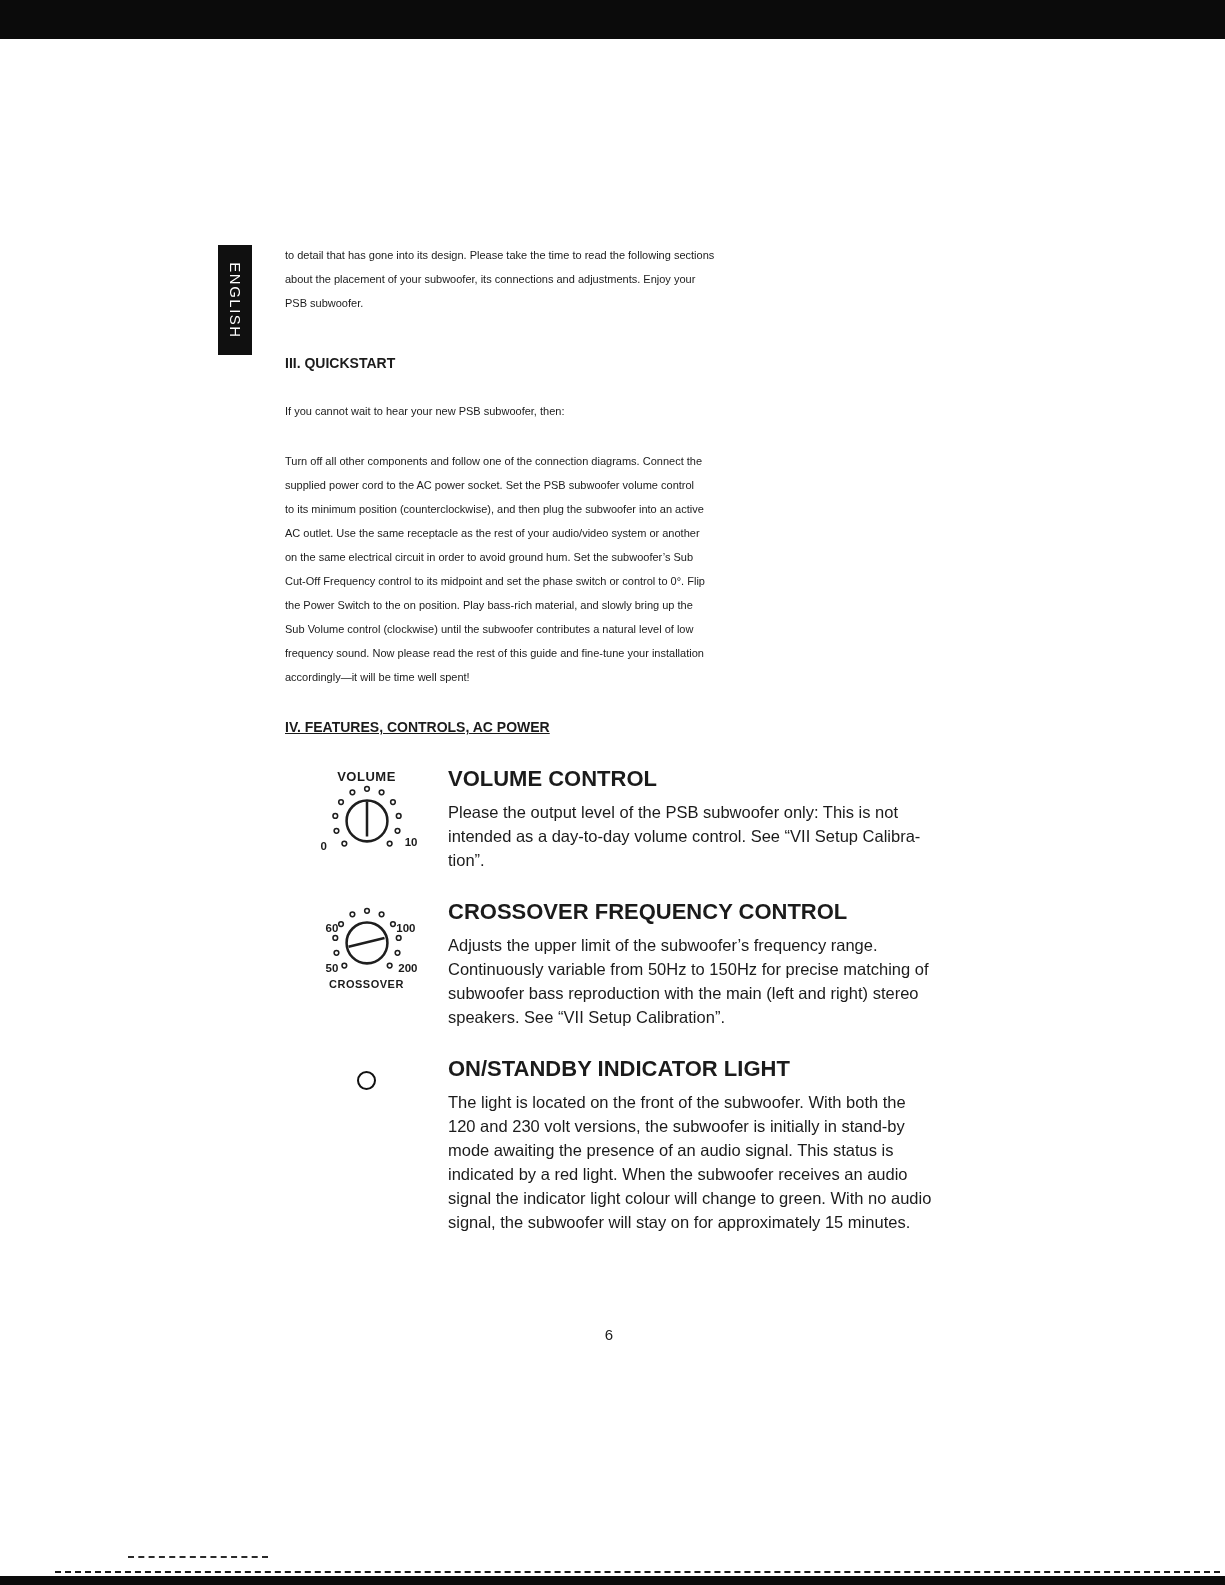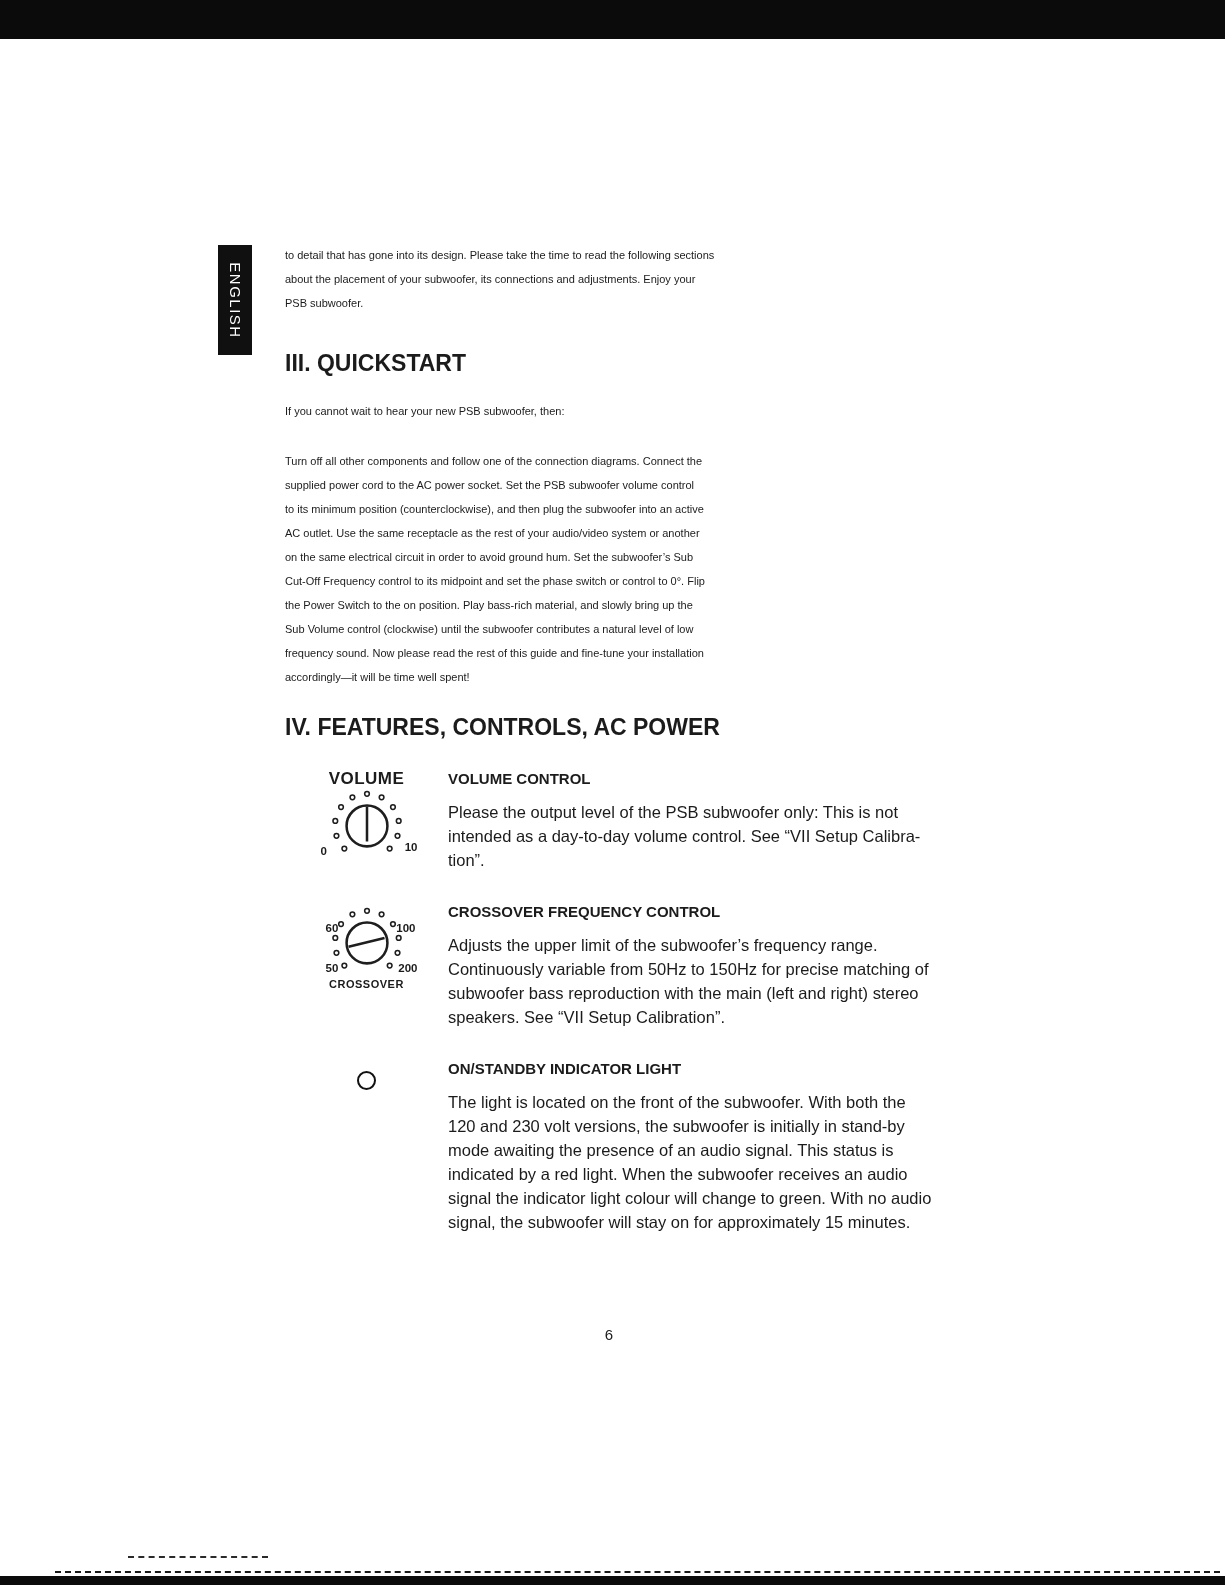--- a/index.html
+++ b/index.html
@@ -39,38 +39,38 @@
   }
   .content {
     position:absolute; left:285px; top:243px; width:648px;
   }
   .para {
     font-size:11px; line-height:24px; margin:0;
     white-space:pre-line;
   }
   .para.intro { margin-bottom:36px; }
   .section-heading {
-    font-size:23px; font-weight:bold; margin:0 0 24px 0; line-height:24px;
+    font-size:14px; font-weight:bold; margin:0 0 24px 0; line-height:24px;
   }
   .lead { margin-bottom:26px; }
   .big-para { margin-bottom:26px; }
-  .features-heading { margin-top:4px; margin-bottom:28px; }
+  .features-heading { margin-top:4px; margin-bottom:28px;text-decoration:underline; }
   .feature-row { display:flex; margin-bottom:28px; }
   .icon-col { width:163px; flex:none; display:flex; justify-content:center; align-items:flex-start; }
   .text-col { flex:1; }
   .feature-title {
-    font-size:15px; font-weight:bold; margin:0 0 9px 0; line-height:24px;
+    font-size:22px; font-weight:bold; margin:0 0 9px 0; line-height:24px;
   }
   .feature-body {
     font-size:16.5px; line-height:24px; margin:0; white-space:pre-line;
   }
   
   .knob-block { position:relative; }
   .knob-block.volume { width:92px; padding-top:2px; text-align:center; }
-  .knob-top-label { font-size:17px; font-weight:bold; letter-spacing:0.5px; }
+  .knob-top-label { font-size:13px; font-weight:bold; letter-spacing:0.5px; }
   .knob-wrap { position:relative; width:78px; margin:0 auto; }
   .knob-wrap svg { display:block; }
   .knob-min, .knob-max {
     position:absolute; font-size:11.5px; font-weight:bold;
   }
   .volume .knob-min { left:-7px; bottom:2px; }
   .volume .knob-max { right:-12px; bottom:6px; }
   .knob-block.crossover { width:124px; padding-top:6px; }
   .crossover .knob-wrap { margin:0 auto; }
   .xl { position:absolute; font-size:11.5px; font-weight:bold; }

